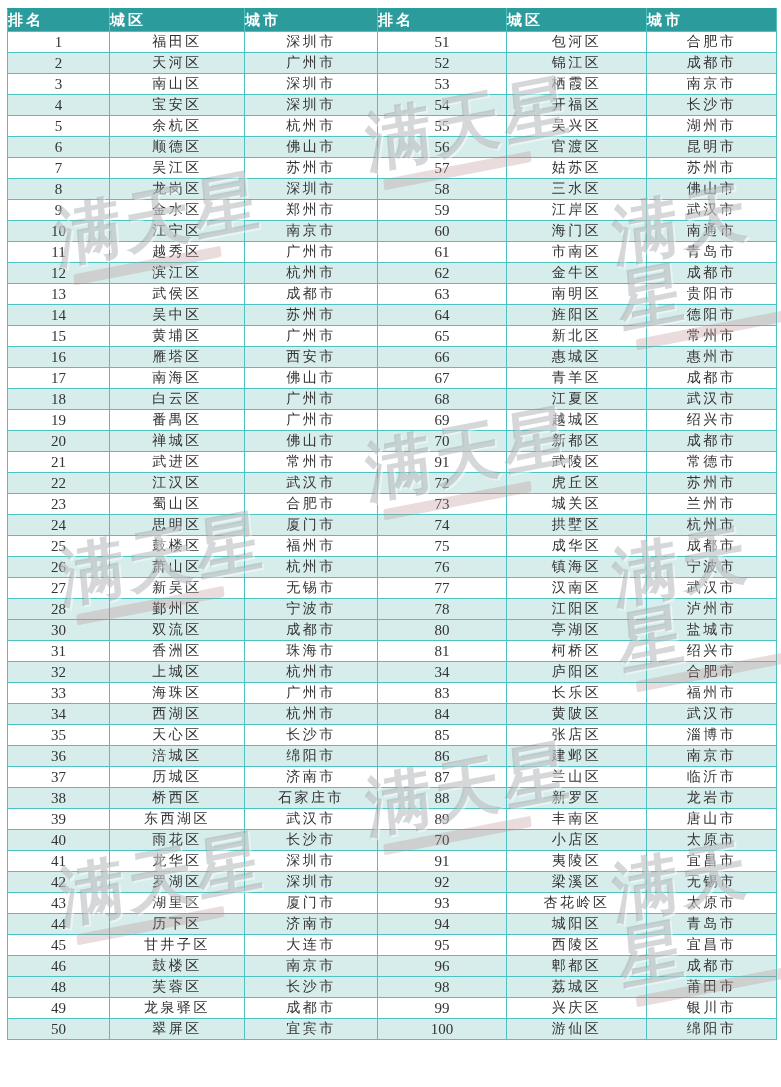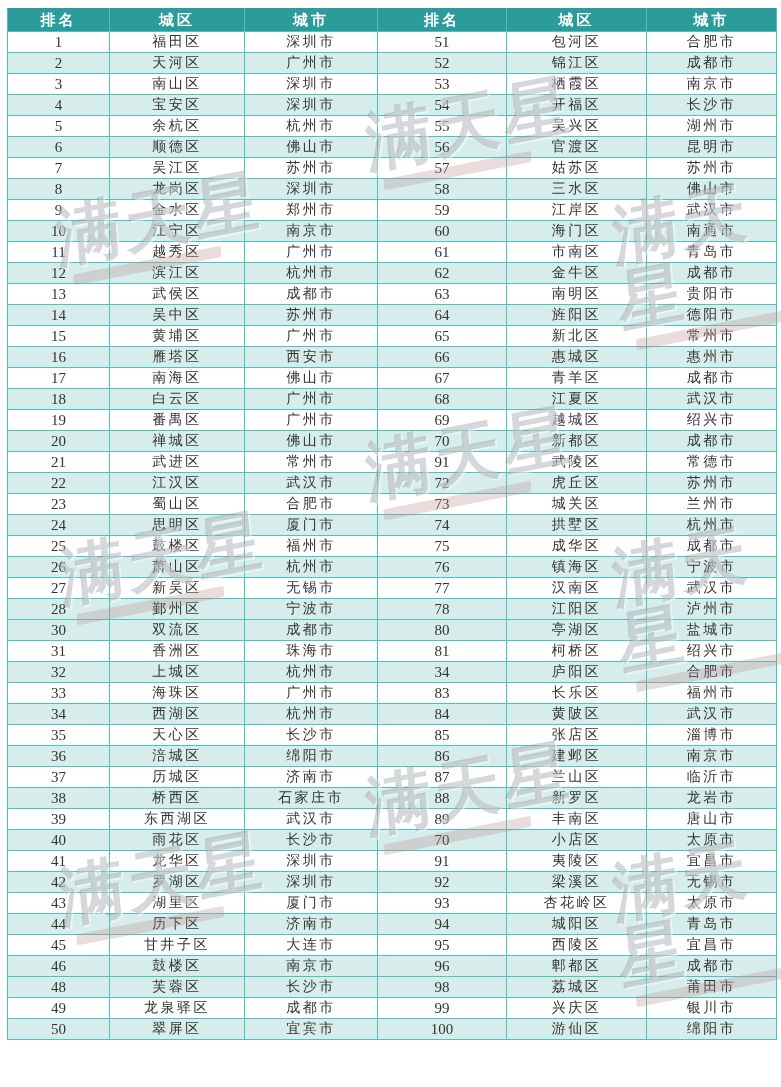--- a/index.html
+++ b/index.html
@@ -19,21 +19,21 @@
   col.c0{width:102px;} col.c1{width:135px;} col.c2{width:133px;}
   col.c3{width:129px;} col.c4{width:140px;} col.c5{width:130px;}
 
   th{
     background:var(--header-bg);
     color:var(--header-text);
     height:23px;
     font-size:15px;
     font-weight:bold;
     letter-spacing:3px;
-    text-align:center;
+    text-align:left;
     border:1px solid var(--border);
     border-top:1px solid var(--header-bg);
   }
   td{
     height:21px;
     text-align:center;
     color:var(--text);
     border:1px solid var(--border);
     font-size:14px;
     letter-spacing:2.5px;

